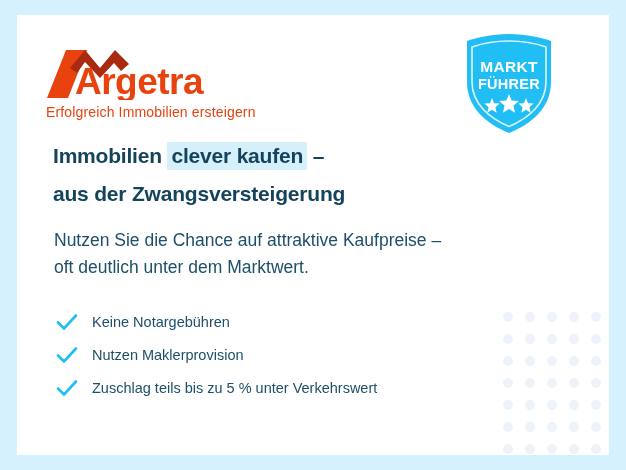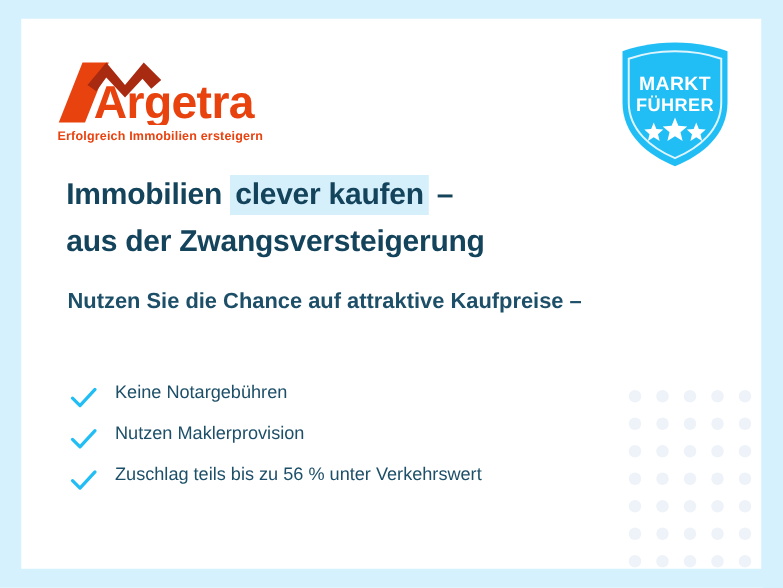--- a/index.html
+++ b/index.html
@@ -52,44 +52,44 @@
     position: absolute;
     left: 0;
     top: 0;
     width: 178px;
     height: 52px;
   }
   #logo-tagline {
     position: absolute;
     left: 1px;
     top: 56px;
-    font-size: 10px;
-    font-weight: bold;
+    font-size: 14px;
+    font-weight: normal;
     color: #e8420f;
     letter-spacing: 0.15px;
     white-space: nowrap;
     font-family: "Liberation Sans", sans-serif;
   }
 
   
   #badge {
     position: absolute;
-    left: 475px;
+    left: 444px;
     top: 17px;
     width: 96px;
     height: 104px;
   }
 
   
   #headline {
     position: absolute;
     left: 36px;
     top: 122px;
     width: 500px;
-    font-size: 24px;
+    font-size: 21px;
     font-weight: bold;
     color: #14435c;
     line-height: 38px;
     letter-spacing: -0.2px;
   }
   .hl-mark {
     background: #d6f0fb;
     padding: 2px 4px 3px 4px;
     box-decoration-break: clone;
     -webkit-box-decoration-break: clone;
@@ -97,33 +97,33 @@
 
   
   #subheadline {
     position: absolute;
     left: 37px;
     top: 212px;
     width: 500px;
     font-size: 17.5px;
     color: #1d4f68;
     line-height: 27px;
-    font-weight: bold;
+    font-weight: normal;
   }
 
   
   #bullet-list {
     position: absolute;
     left: 37px;
     top: 290px;
     width: 470px;
   }
   .bullet-row {
     display: flex;
-    align-items: flex-start;
+    align-items: center;
     height: 33px;
   }
   .bullet-check {
     width: 26px;
     height: 26px;
     flex: 0 0 26px;
     margin-right: 12px;
     display: block;
   }
   .bullet-text {
@@ -214,37 +214,38 @@
       </svg>
     </div>
 
     <div id="headline">
       <span>Immobilien </span><span class="hl-mark">clever kaufen</span><span> –</span><br>
       <span>aus der Zwangsversteigerung</span>
     </div>
 
     <div id="subheadline">
       <span>Nutzen Sie die Chance auf attraktive Kaufpreise –</span><br>
+      <span>oft deutlich unter dem Marktwert.</span>
     </div>
 
     <div id="bullet-list">
       <div class="bullet-row">
         <svg class="bullet-check" viewBox="0 0 26 26">
           <polyline points="4,13.5 10,19.5 22,6.5" fill="none" stroke="#21bdf5" stroke-width="2.6" stroke-linecap="round" stroke-linejoin="round"></polyline>
         </svg>
         <span class="bullet-text">Keine Notargebühren</span>
       </div>
       <div class="bullet-row">
         <svg class="bullet-check" viewBox="0 0 26 26">
           <polyline points="4,13.5 10,19.5 22,6.5" fill="none" stroke="#21bdf5" stroke-width="2.6" stroke-linecap="round" stroke-linejoin="round"></polyline>
         </svg>
         <span class="bullet-text">Nutzen Maklerprovision</span>
       </div>
       <div class="bullet-row">
         <svg class="bullet-check" viewBox="0 0 26 26">
           <polyline points="4,13.5 10,19.5 22,6.5" fill="none" stroke="#21bdf5" stroke-width="2.6" stroke-linecap="round" stroke-linejoin="round"></polyline>
         </svg>
-        <span class="bullet-text">Zuschlag teils bis zu 56 % unter Verkehrswert</span>
+        <span class="bullet-text">Zuschlag teils bis zu 5 % unter Verkehrswert</span>
       </div>
     </div>
 
   </div>
 </div>
 
 </body></html>

